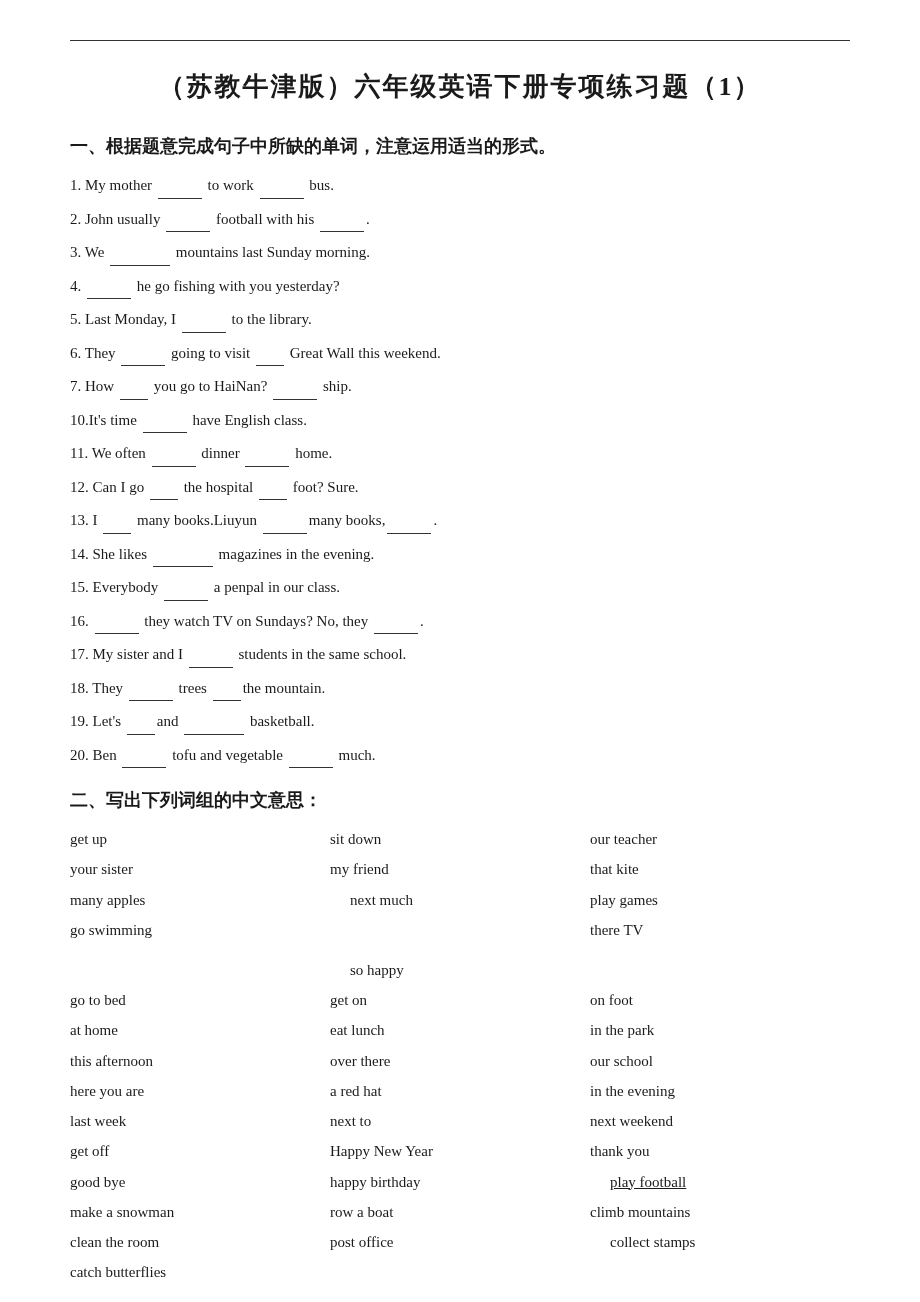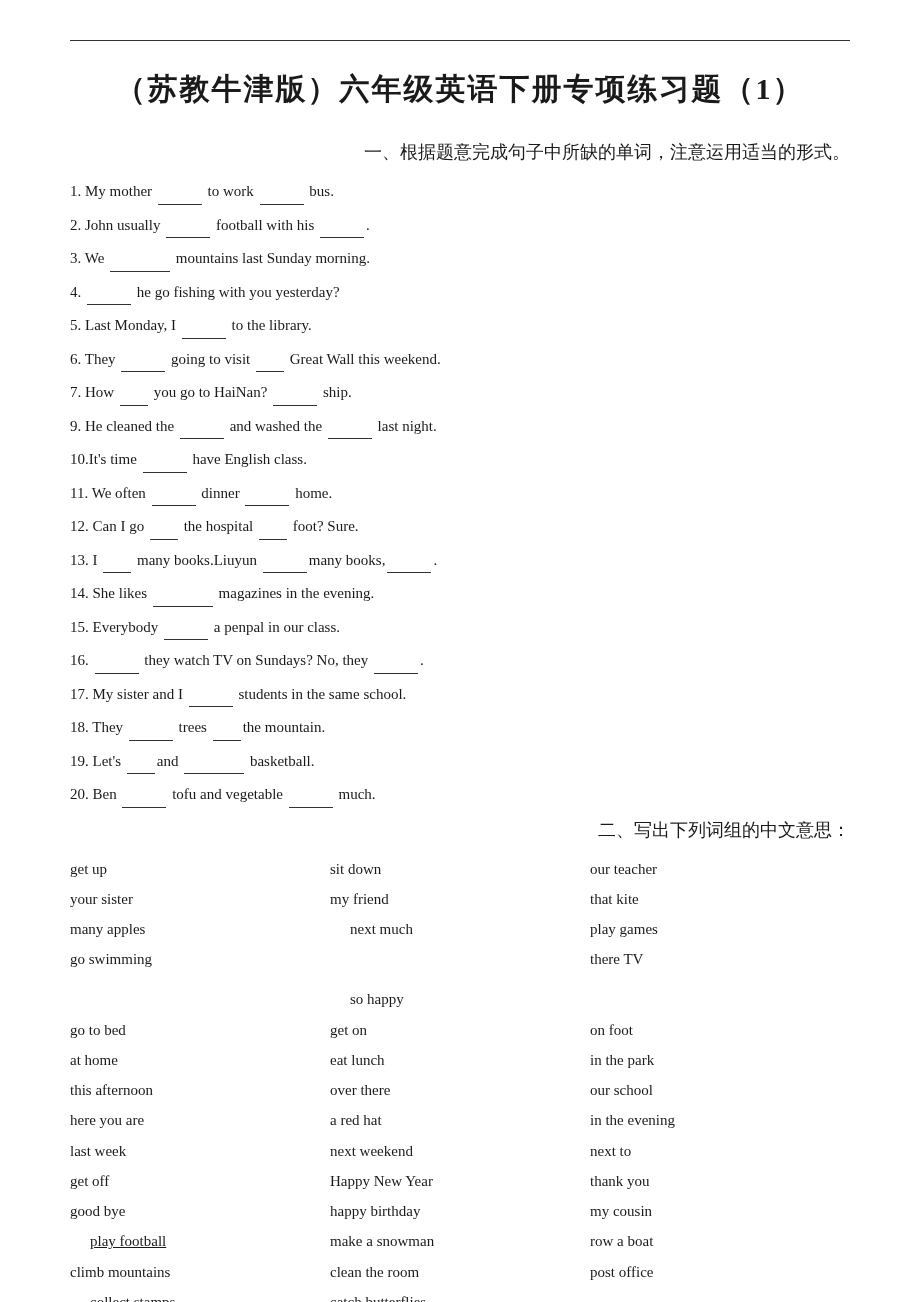--- a/index.html
+++ b/index.html
@@ -15,35 +15,34 @@
       width: 920px;
       min-height: 1302px;
       padding: 40px 70px 40px 70px;
     }
     .top-line {
       border-top: 1.5px solid #333;
       margin-bottom: 28px;
     }
     .main-title {
       text-align: center;
-      font-size: 30px;
+      font-size: 26px;
       font-weight: bold;
       margin-bottom: 30px;
       letter-spacing: 2px;
     }
     .section-title {
       font-size: 18px;
-      font-weight: normal;
+      font-weight: bold;
       margin-bottom: 14px;
       margin-top: 8px;
-      text-align: right;
     }
     .sentences {
       list-style: none;
-      margin-bottom: 10px;
+      margin-bottom: 20px;
     }
     .sentences li {
       margin-bottom: 7px;
       line-height: 1.7;
       font-size: 15px;
     }
     .blank {
       display: inline-block;
       border-bottom: 1px solid #333;
       min-width: 44px;
@@ -82,21 +81,20 @@
 
 <ul class="sentences">
 
 <li>1. My mother <span class="blank">&nbsp;&nbsp;&nbsp;&nbsp;&nbsp;</span> to work <span class="blank">&nbsp;&nbsp;&nbsp;&nbsp;&nbsp;</span> bus.</li>
     <li>2. John usually <span class="blank">&nbsp;&nbsp;&nbsp;&nbsp;&nbsp;</span> football with his <span class="blank">&nbsp;&nbsp;&nbsp;&nbsp;&nbsp;</span>.</li>
     <li>3. We <span class="blank blank-lg">&nbsp;&nbsp;&nbsp;&nbsp;&nbsp;</span> mountains last Sunday morning.</li>
     <li>4. <span class="blank">&nbsp;&nbsp;&nbsp;&nbsp;&nbsp;</span> he go fishing with you yesterday?</li>
     <li>5. Last Monday, I <span class="blank">&nbsp;&nbsp;&nbsp;&nbsp;&nbsp;</span> to the library.</li>
     <li>6. They <span class="blank">&nbsp;&nbsp;&nbsp;&nbsp;&nbsp;</span> going to visit <span class="blank blank-sm">&nbsp;&nbsp;&nbsp;&nbsp;&nbsp;</span> Great Wall this weekend.</li>
     <li>7. How <span class="blank blank-sm">&nbsp;&nbsp;&nbsp;&nbsp;&nbsp;</span> you go to HaiNan? <span class="blank">&nbsp;&nbsp;&nbsp;&nbsp;&nbsp;</span> ship.</li>
-    <li>9. He cleaned the <span class="blank">&nbsp;&nbsp;&nbsp;&nbsp;&nbsp;</span> and washed the <span class="blank">&nbsp;&nbsp;&nbsp;&nbsp;&nbsp;</span> last night.</li>
     <li>10.It's time <span class="blank">&nbsp;&nbsp;&nbsp;&nbsp;&nbsp;</span> have English class.</li>
     <li>11. We often <span class="blank">&nbsp;&nbsp;&nbsp;&nbsp;&nbsp;</span> dinner <span class="blank">&nbsp;&nbsp;&nbsp;&nbsp;&nbsp;</span> home.</li>
     <li>12. Can I go <span class="blank blank-sm">&nbsp;&nbsp;&nbsp;&nbsp;&nbsp;</span> the hospital <span class="blank blank-sm">&nbsp;&nbsp;&nbsp;&nbsp;&nbsp;</span> foot? Sure.</li>
     <li>13. I <span class="blank blank-sm">&nbsp;&nbsp;&nbsp;&nbsp;&nbsp;</span> many books.Liuyun <span class="blank">&nbsp;&nbsp;&nbsp;&nbsp;&nbsp;</span>many books,<span class="blank">&nbsp;&nbsp;&nbsp;&nbsp;&nbsp;</span>.</li>
     <li>14. She likes <span class="blank blank-lg">&nbsp;&nbsp;&nbsp;&nbsp;&nbsp;</span> magazines in the evening.</li>
     <li>15. Everybody <span class="blank">&nbsp;&nbsp;&nbsp;&nbsp;&nbsp;</span> a penpal in our class.</li>
     <li>16. <span class="blank">&nbsp;&nbsp;&nbsp;&nbsp;&nbsp;</span> they watch TV on Sundays? No, they <span class="blank">&nbsp;&nbsp;&nbsp;&nbsp;&nbsp;</span>.</li>
     <li>17. My sister and I <span class="blank">&nbsp;&nbsp;&nbsp;&nbsp;&nbsp;</span> students in the same school.</li>
     <li>18. They <span class="blank">&nbsp;&nbsp;&nbsp;&nbsp;&nbsp;</span> trees <span class="blank blank-sm">&nbsp;&nbsp;&nbsp;&nbsp;&nbsp;</span>the mountain.</li>
     <li>19. Let's <span class="blank blank-sm">&nbsp;&nbsp;&nbsp;&nbsp;&nbsp;</span>and <span class="blank blank-lg">&nbsp;&nbsp;&nbsp;&nbsp;&nbsp;</span> basketball.</li>
@@ -126,28 +124,27 @@
       <div class="vocab-item">at home</div>
       <div class="vocab-item">eat lunch</div>
       <div class="vocab-item">in the park</div>
       <div class="vocab-item">this afternoon</div>
       <div class="vocab-item">over there</div>
       <div class="vocab-item">our school</div>
       <div class="vocab-item">here you are</div>
       <div class="vocab-item">a red hat</div>
       <div class="vocab-item">in the evening</div>
       <div class="vocab-item">last week</div>
+      <div class="vocab-item">next to</div>
       <div class="vocab-item">next weekend</div>
-      <div class="vocab-item">next to</div>
       <div class="vocab-item">get off</div>
       <div class="vocab-item">Happy New Year</div>
       <div class="vocab-item">thank you</div>
       <div class="vocab-item">good bye</div>
       <div class="vocab-item">happy birthday</div>
-      <div class="vocab-item">my cousin</div>
       <div class="vocab-item" style="padding-left: 20px; text-decoration: underline;">play football</div>
       <div class="vocab-item">make a snowman</div>
       <div class="vocab-item">row a boat</div>
       <div class="vocab-item">climb mountains</div>
       <div class="vocab-item">clean the room</div>
       <div class="vocab-item">post office</div>
       <div class="vocab-item" style="padding-left: 20px;">collect stamps</div>
       <div class="vocab-item">catch butterflies</div>
     </div>
 </div>

